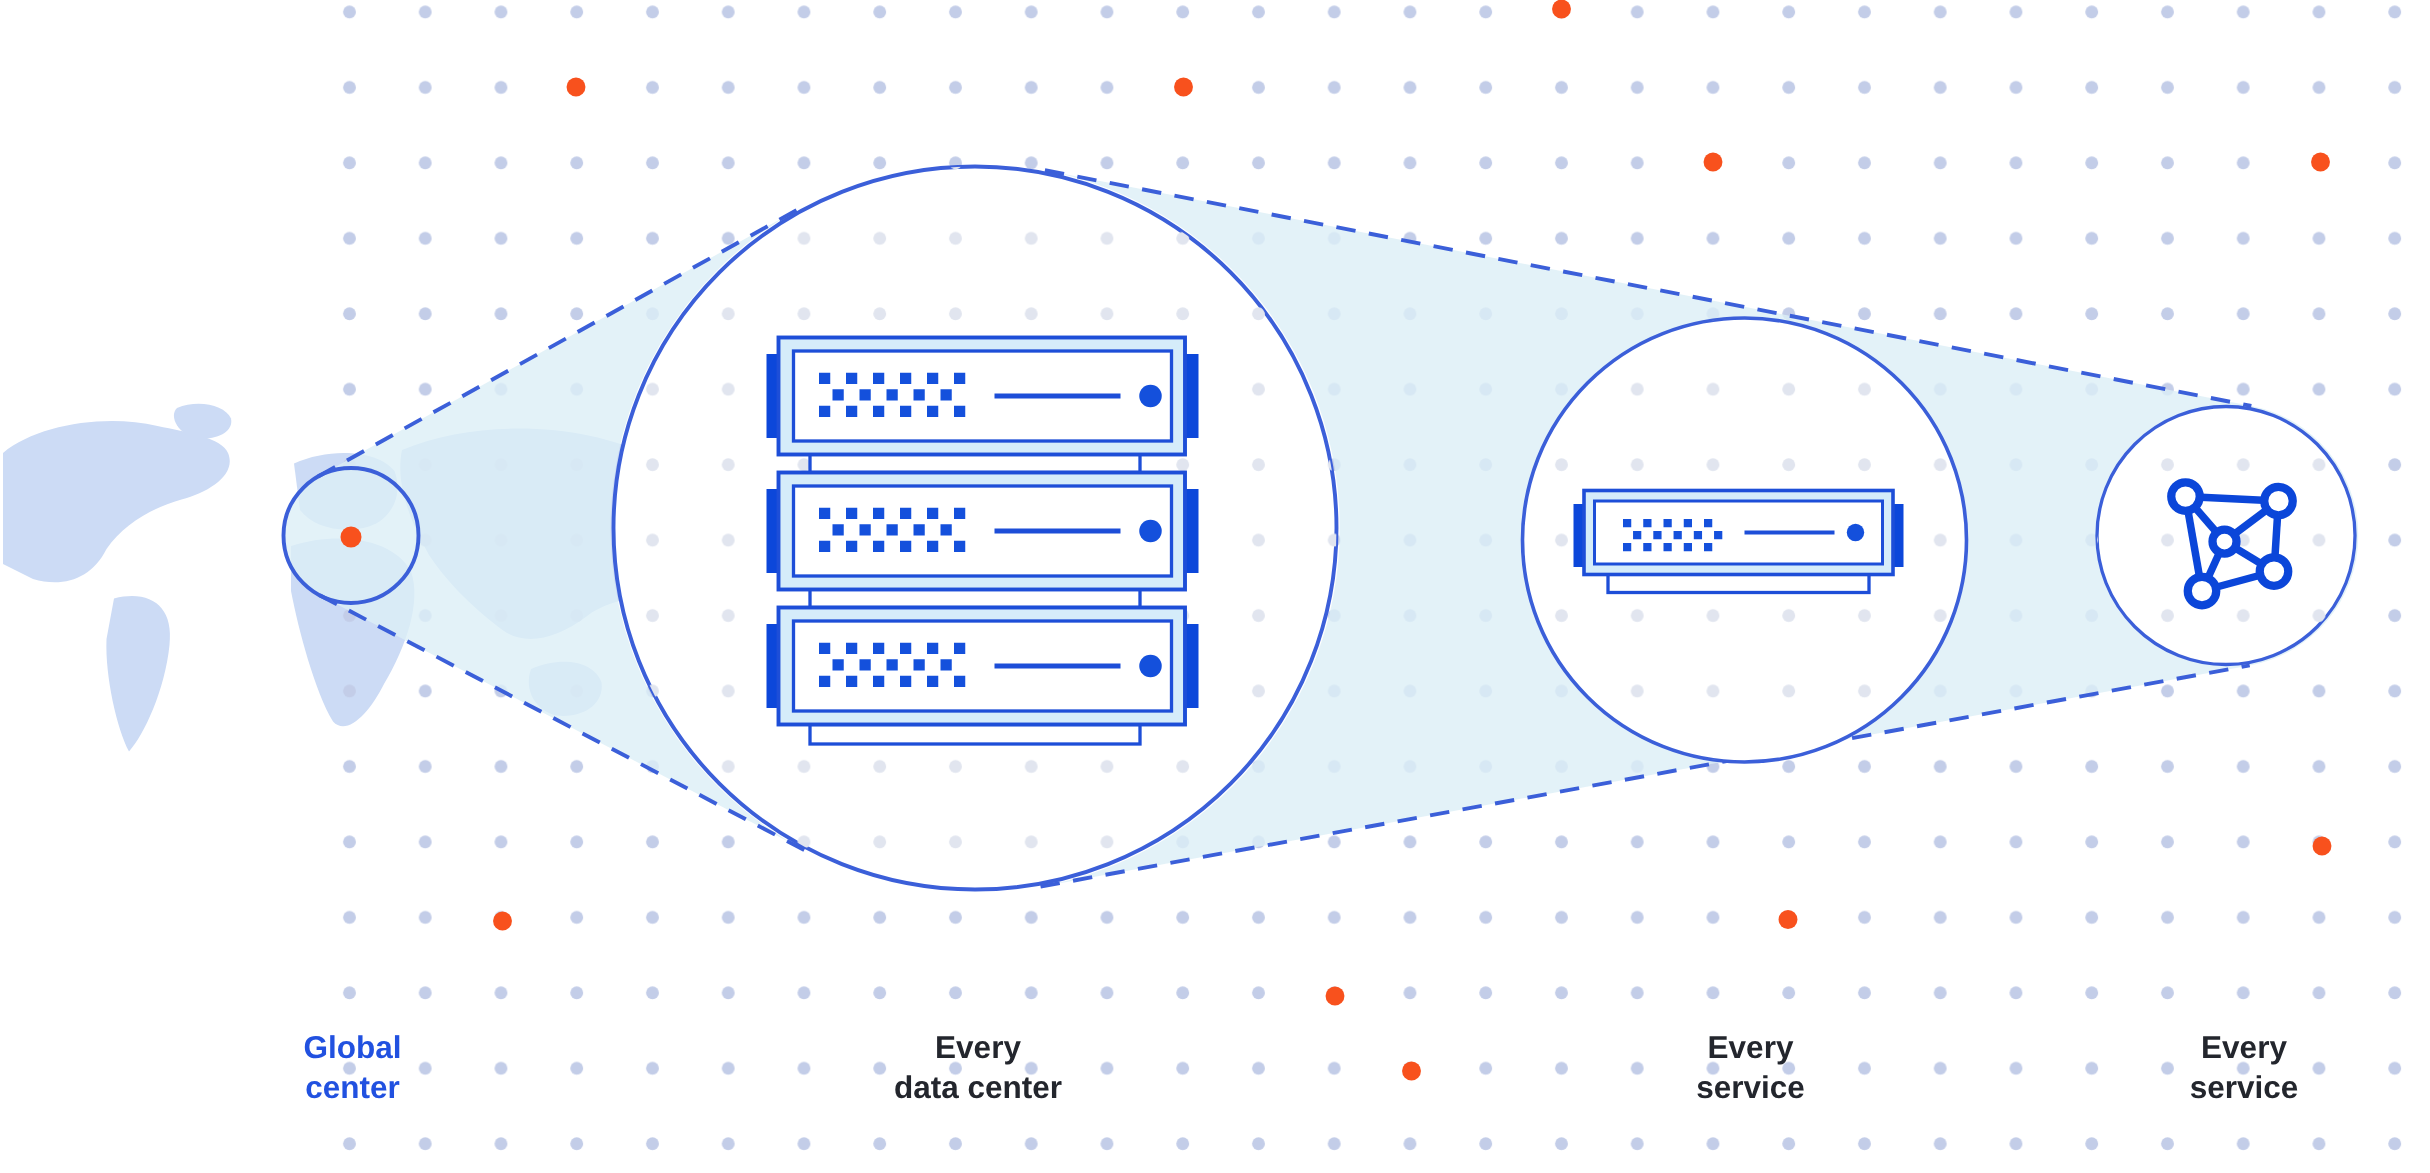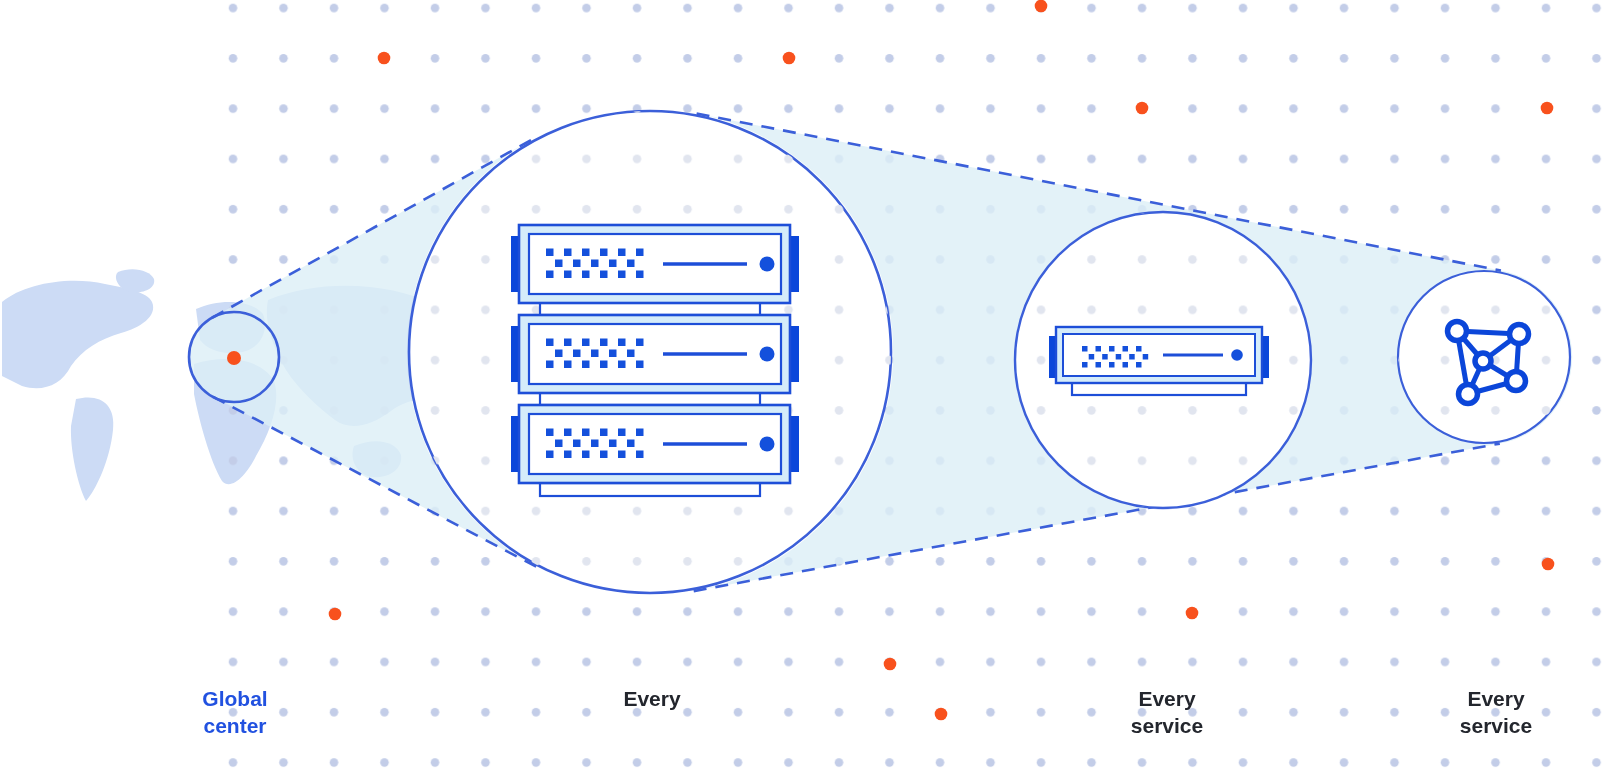--- a/index.html
+++ b/index.html
@@ -185,20 +185,21 @@
   </g>
 </svg>
 
 
 <div class="caption blue cap-global">
   <div>Global</div>
   <div>center</div>
 </div>
 <div class="caption cap-datacenter">
   <div>Every</div>
+  <div>data center</div>
 </div>
 <div class="caption cap-server">
   <div>Every</div>
   <div>service</div>
 </div>
 <div class="caption cap-service">
   <div>Every</div>
   <div>service</div>
 </div>
 </div>

